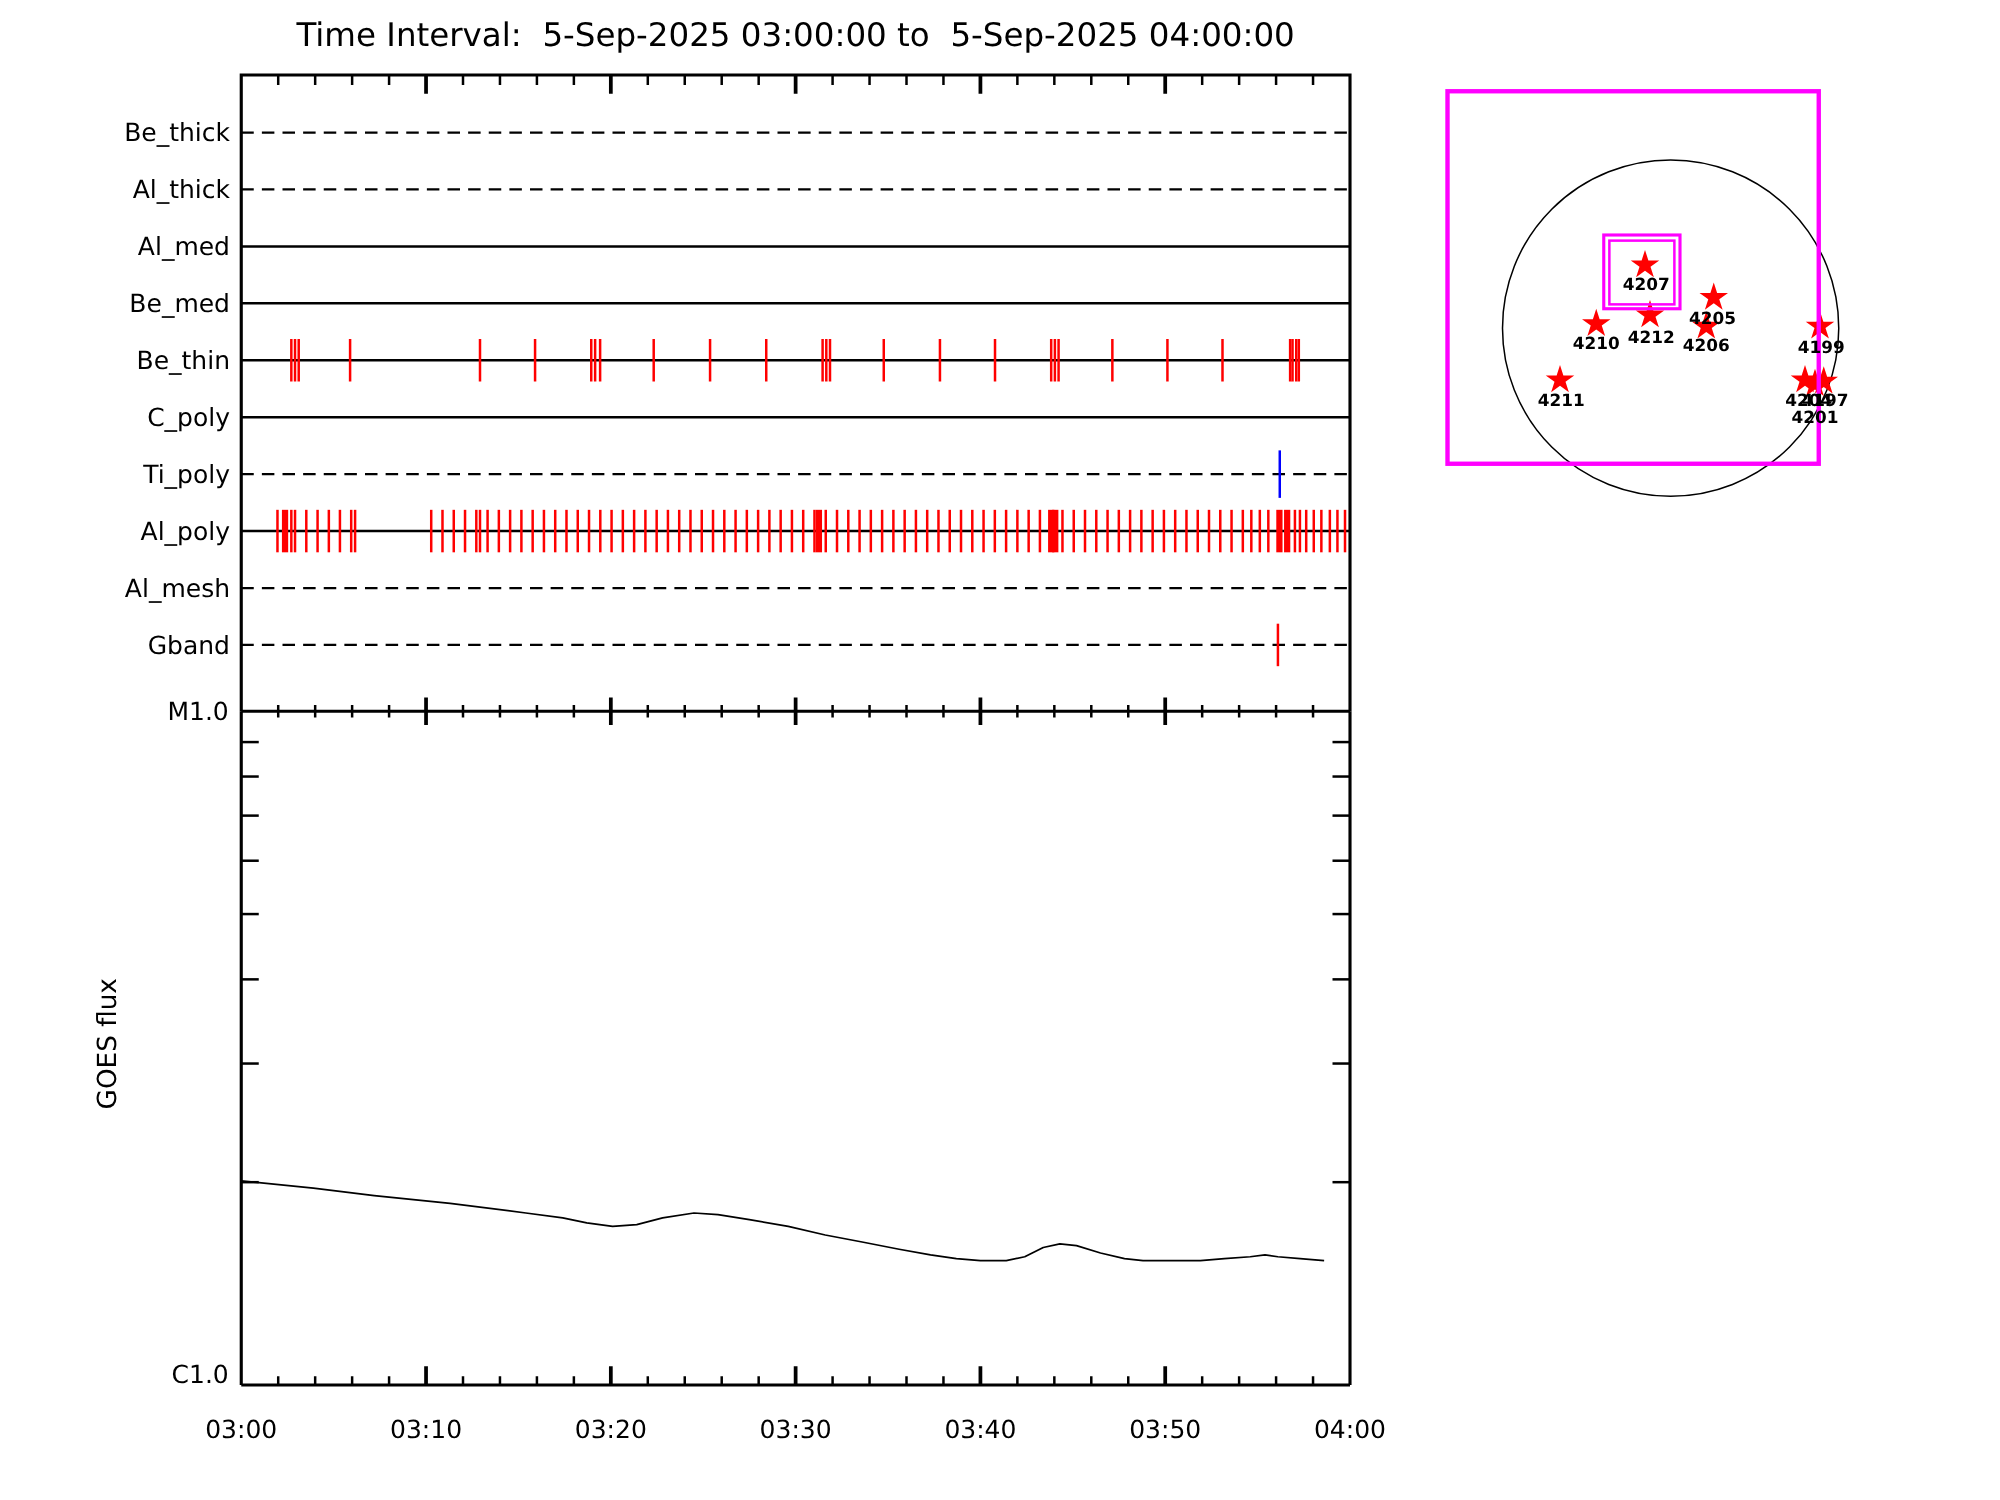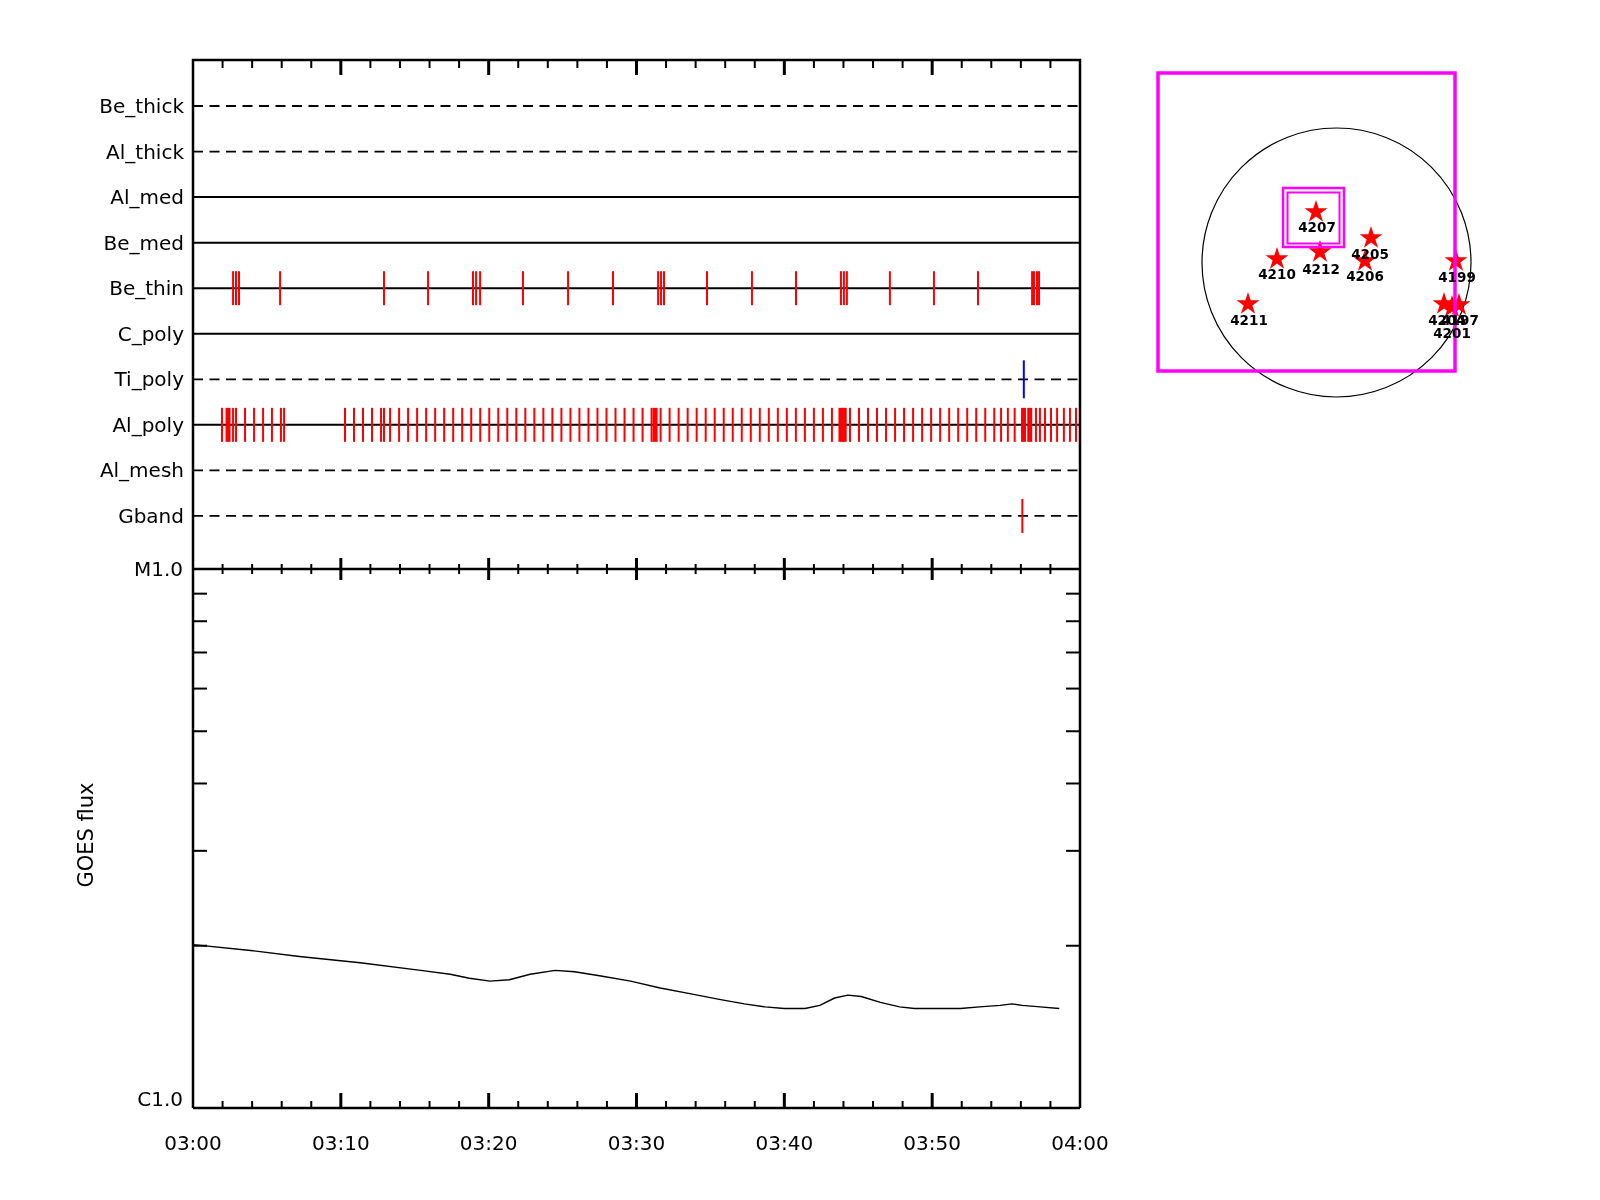--- a/index.html
+++ b/index.html
@@ -7,20 +7,21 @@
           font-family:"DejaVu Sans","Liberation Sans",sans-serif;overflow:hidden;}
   #chart-title{position:absolute;left:193px;top:14px;width:887px;text-align:center;
                font-size:26px;color:#000;white-space:pre;letter-spacing:0px;}
   svg{position:absolute;left:0;top:0;}
   text{font-family:"DejaVu Sans","Liberation Sans",sans-serif;}
 </style>
 </head>
 <body>
 
 <div id="screen">
+  <div id="chart-title">Time Interval:  5-Sep-2025 03:00:00 to  5-Sep-2025 04:00:00</div>
   <svg id="plot" width="1600" height="1200" viewBox="0 0 1600 1200">
       <g>
         <path d="M193,569 L193,60 L1080,60 L1080,569" fill="none" stroke="#000" stroke-width="2.5"></path>
         <line x1="222.56666666666666" y1="60" x2="222.56666666666666" y2="68" stroke-width="2" stroke="#000"></line>
         <line x1="252.13333333333333" y1="60" x2="252.13333333333333" y2="68" stroke-width="2" stroke="#000"></line>
         <line x1="281.7" y1="60" x2="281.7" y2="68" stroke-width="2" stroke="#000"></line>
         <line x1="311.26666666666665" y1="60" x2="311.26666666666665" y2="68" stroke-width="2" stroke="#000"></line>
         <line x1="340.8333333333333" y1="60" x2="340.8333333333333" y2="75" stroke-width="3" stroke="#000"></line>
         <line x1="370.4" y1="60" x2="370.4" y2="68" stroke-width="2" stroke="#000"></line>
         <line x1="399.9666666666667" y1="60" x2="399.9666666666667" y2="68" stroke-width="2" stroke="#000"></line>

